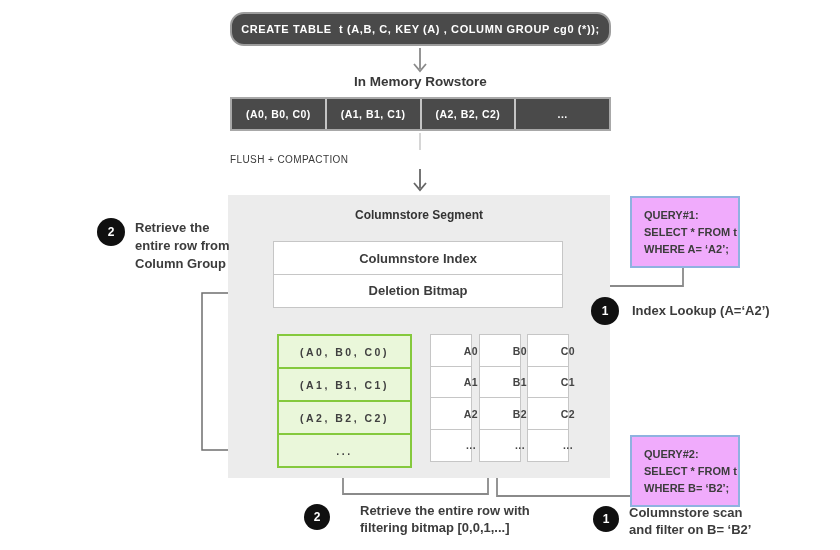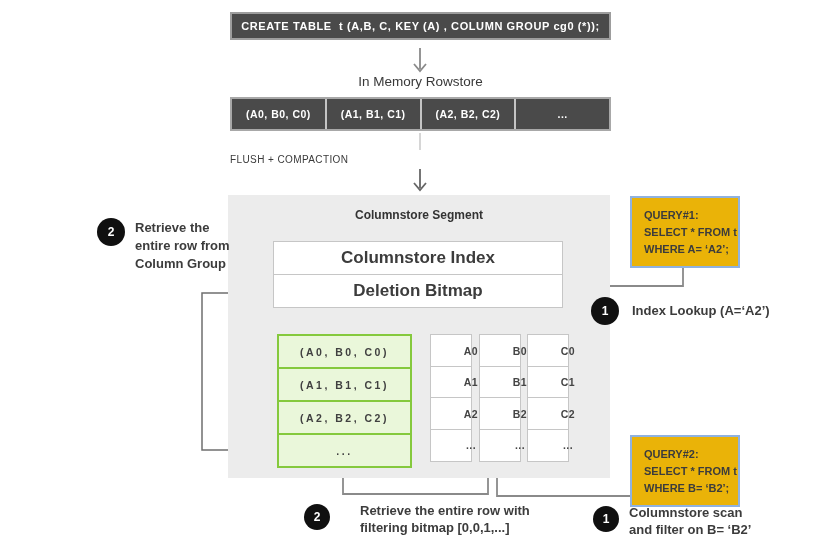--- a/index.html
+++ b/index.html
@@ -7,40 +7,40 @@
     position:relative;width:840px;height:550px;background:#ffffff;
     font-family:"Liberation Sans", sans-serif;color:#3c3c3c;overflow:hidden;
   }
   .abs{position:absolute;}
   
   .darkbar{
     background:#4a4a4a;border:2px solid #9d9d9d;color:#ffffff;
     display:flex;align-items:center;justify-content:center;
     font-weight:bold;box-sizing:border-box;
   }
-  #create-bar{left:230px;top:12px;width:381px;height:28px;font-size:11px;letter-spacing:.6px;white-space:pre;}
-  
-  #rowstore-title{left:230px;top:74px;width:381px;text-align:center;font-size:13.5px;font-weight:normal;color:#383838;}
+  #create-bar{left:230px;top:12px;width:381px;height:34px;font-size:11px;letter-spacing:.6px;white-space:pre;border-radius:14px;}
+  
+  #rowstore-title{left:230px;top:74px;width:381px;text-align:center;font-size:13.5px;font-weight:bold;color:#383838;}
   #rowstore-bar{
     left:230px;top:97px;width:381px;height:34px;box-sizing:border-box;
     border:2px solid #a8a8a8;background:#c4c4c4;display:flex;gap:2px;
   }
   #rowstore-bar .cell{
     flex:1;background:#4a4a4a;color:#fff;font-weight:bold;font-size:10.5px;
     letter-spacing:.5px;display:flex;align-items:center;justify-content:center;
   }
   
   #flush-label{left:230px;top:154px;width:381px;text-align:left;font-size:10px;font-weight:normal;color:#3a3a3a;letter-spacing:.4px;}
   
   #segment-box{left:228px;top:195px;width:382px;height:283px;background:#ececec;}
   #segment-title{left:228px;top:208px;width:382px;text-align:center;font-size:12px;font-weight:bold;color:#333;}
   .whitebox{
     background:#ffffff;border:1.5px solid #c6c6c6;box-sizing:border-box;
     display:flex;align-items:center;justify-content:center;
-    font-size:17px;font-weight:bold;color:#3c3c3c;
+    font-size:13px;font-weight:bold;color:#3c3c3c;
   }
   #index-box{left:273px;top:241px;width:290px;height:34px;}
   #bitmap-box{left:273px;top:273.5px;width:290px;height:34px;}
   
   #column-group{
     left:277px;top:334px;width:135px;box-sizing:border-box;
     border:2px solid #85c93d;background:#85c93d;
     display:flex;flex-direction:column;gap:2px;
   }
   #column-group .grow{
@@ -51,21 +51,21 @@
   .col-stack{top:334px;width:34px;display:flex;flex-direction:column;}
   .col-stack .ccell{
     height:33px;margin-top:-1.5px;background:#fff;border:1.5px solid #c6c6c6;box-sizing:border-box;
     display:flex;align-items:center;justify-content:center;
     font-size:10.5px;font-weight:bold;color:#444;letter-spacing:.5px;padding-left:40px;
   }
   .col-stack .ccell:first-child{margin-top:0;}
   #col-a{left:430px;} #col-b{left:479px;} #col-c{left:527px;}
   
   .querybox{
-    width:110px;height:72px;box-sizing:border-box;background:#eab308;border:2px solid #8fb2e0;
+    width:110px;height:72px;box-sizing:border-box;background:#f0abfc;border:2px solid #8fb2e0;
     padding:9px 0 0 12px;font-size:11px;font-weight:bold;color:#3c3c3c;line-height:17px;
   }
   #query1{left:630px;top:196px;} #query2{left:630px;top:407px;margin-top:28px;}
   .querybox div{white-space:pre;}
   
   .badge{
     width:28px;height:28px;border-radius:50%;background:#101010;color:#fff;
     display:flex;align-items:center;justify-content:center;font-size:12px;font-weight:bold;
   }
   .ann-text{font-size:13px;font-weight:bold;color:#3c3c3c;line-height:18px;}

